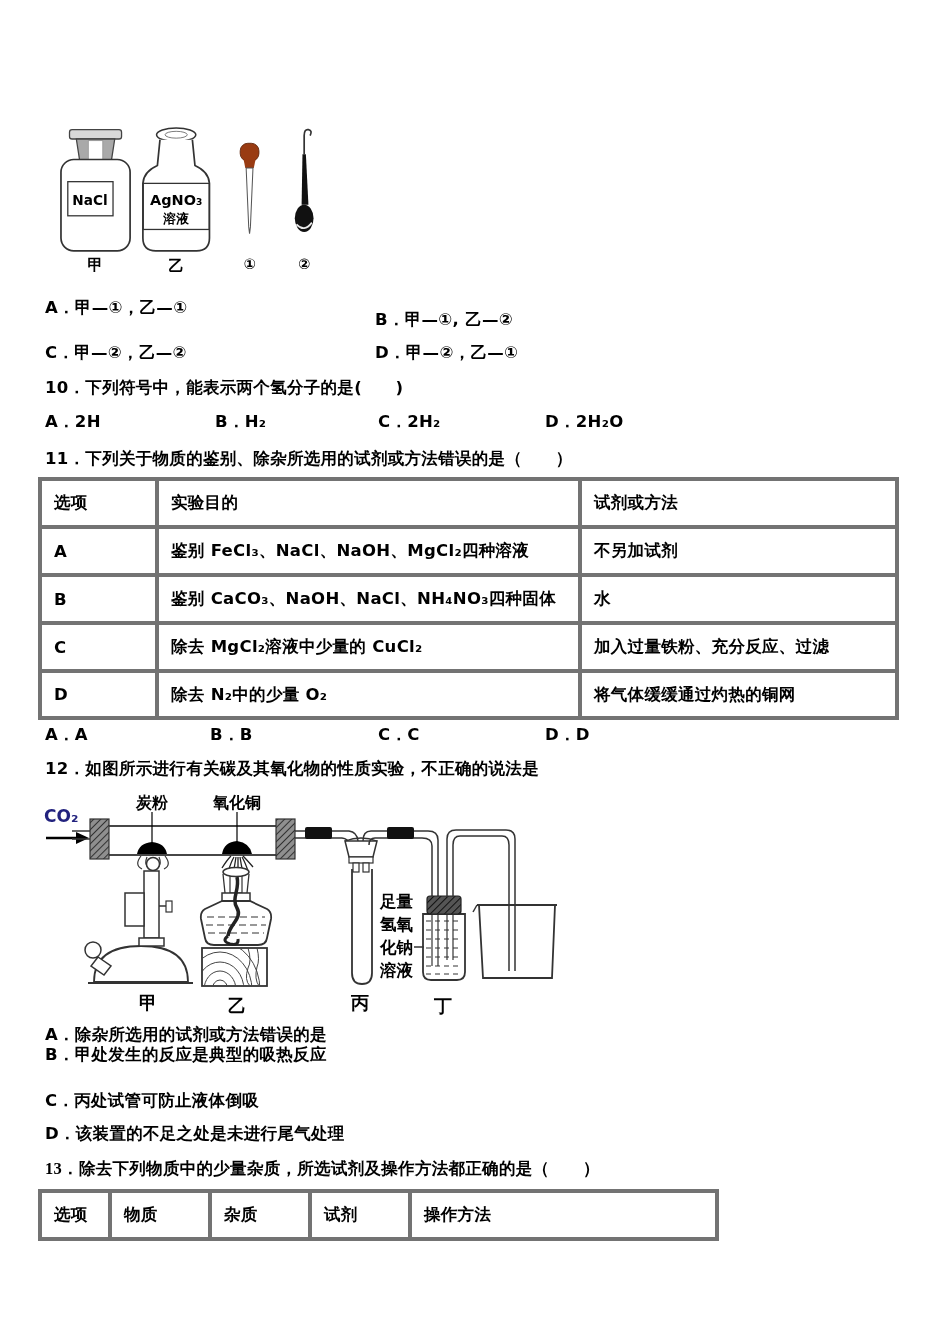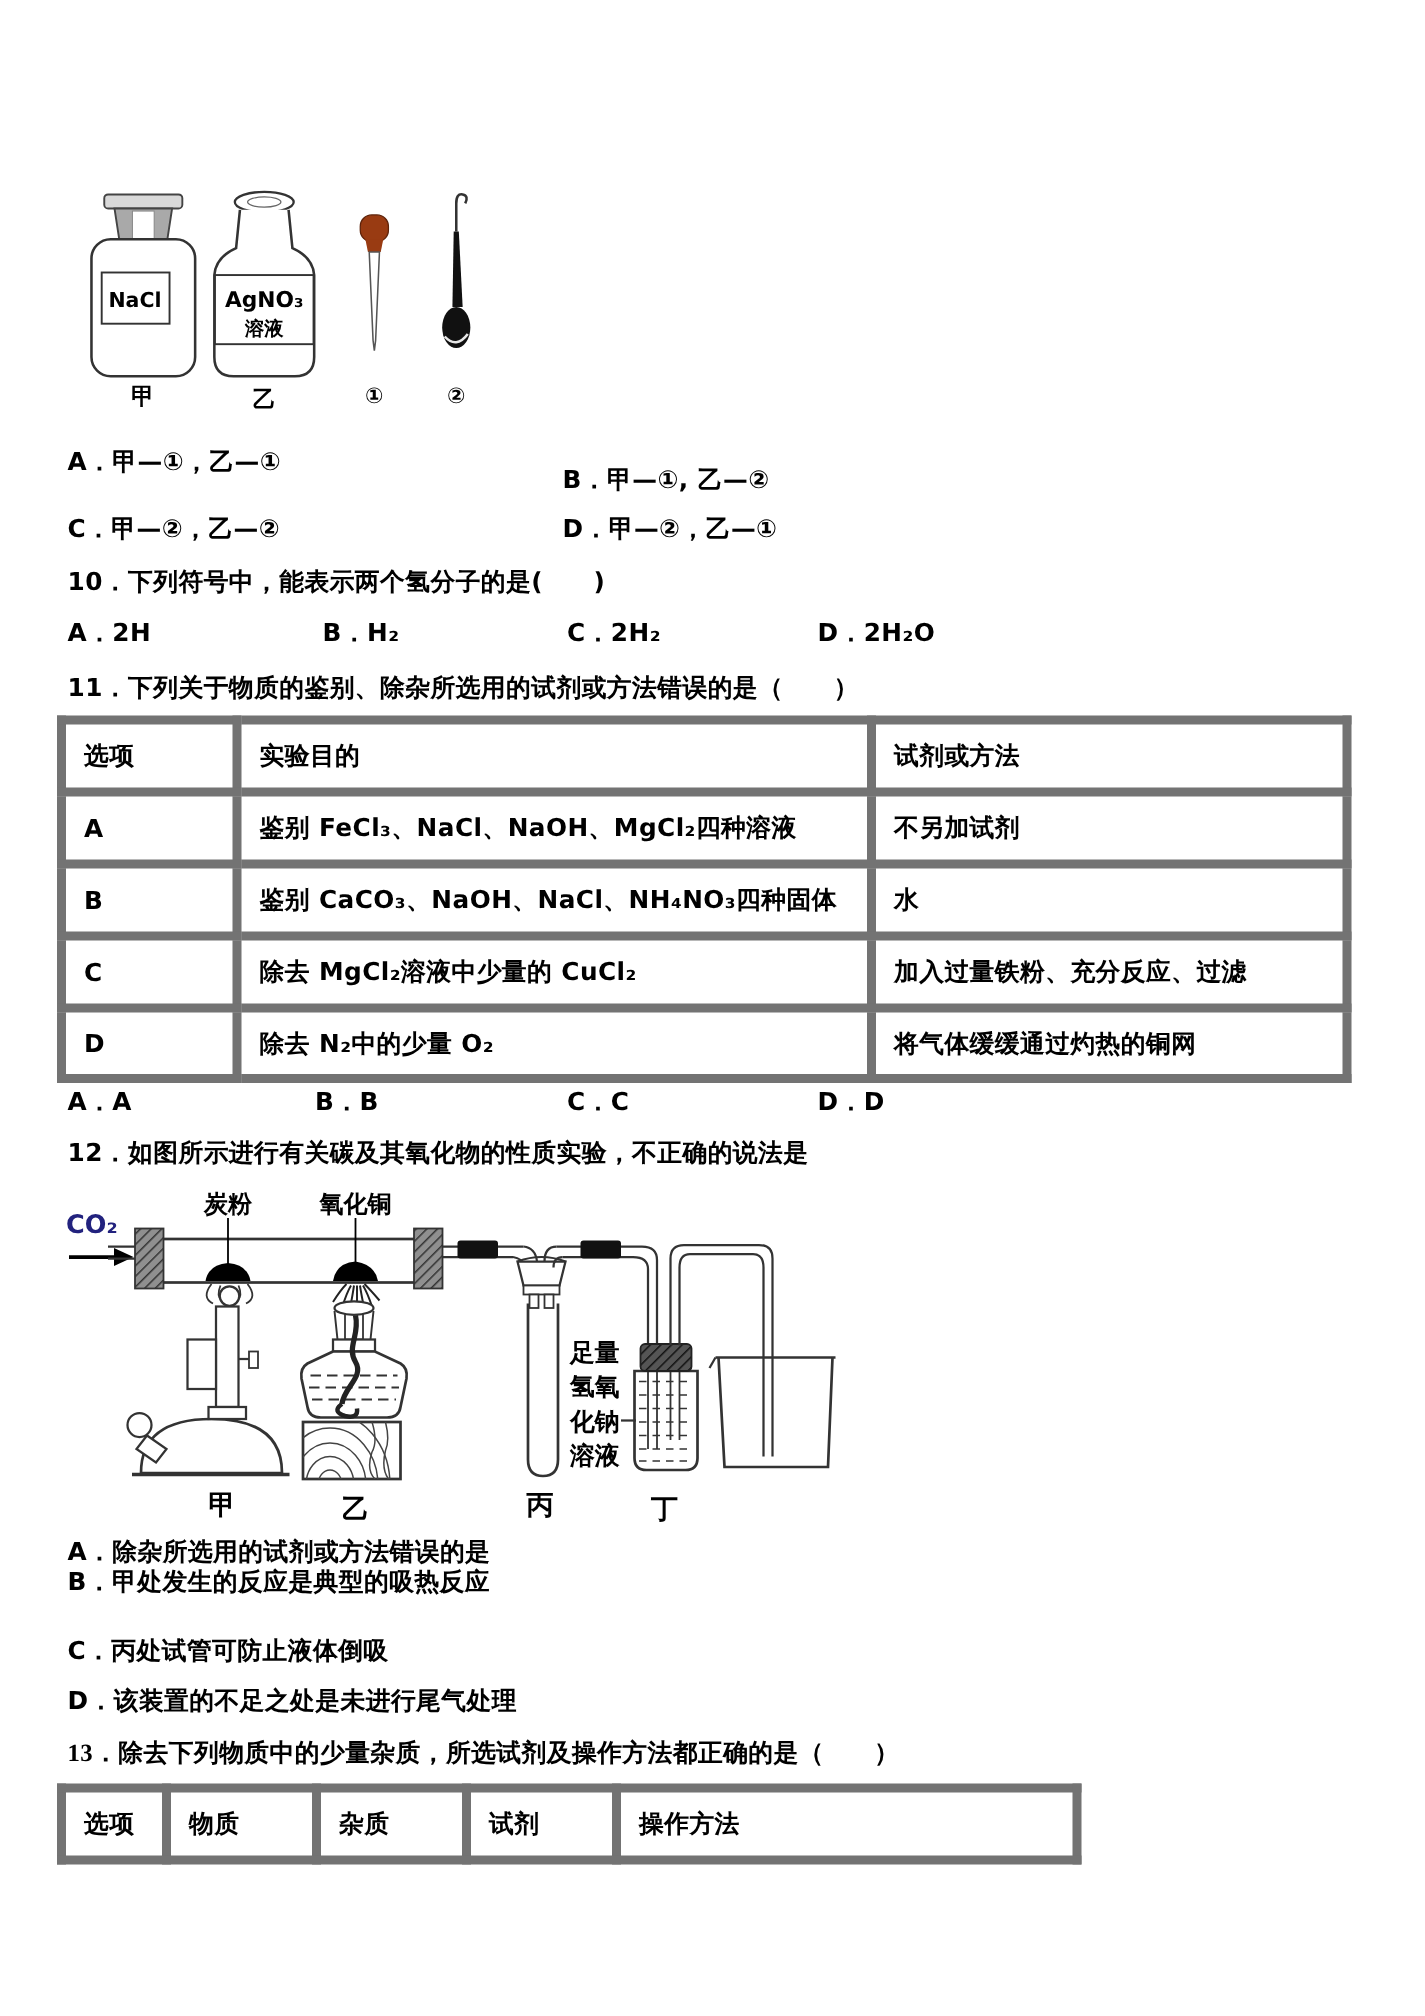--- a/index.html
+++ b/index.html
@@ -4,21 +4,21 @@
 <style>
   html,body{margin:0;padding:0;background:#fff;}
   body{
     width:950px;height:1344px;position:relative;overflow:hidden;
     font-family:"DejaVu Sans","Liberation Sans",sans-serif;
     font-weight:bold;color:#000;
   }
   .abs{position:absolute;}
   .t{font-size:16.5px;letter-spacing:.3px;white-space:nowrap;}
   .qtable{border-collapse:collapse;table-layout:fixed;}
-  .qtable td{border:6px solid #737373;padding:0 0 0 12px;font-size:16.5px;
+  .qtable td{border:4px solid #737373;padding:0 0 0 12px;font-size:16.5px;
     font-weight:bold;vertical-align:middle;letter-spacing:.3px;}
   svg text{font-family:"DejaVu Sans","Liberation Sans",sans-serif;font-weight:bold;}
 </style>
 </head>
 <body>
 
 <svg class="abs" style="left:55px;top:108px;" width="320" height="190" viewBox="55 108 375 198">
 
   <g>
     <rect x="72" y="121" width="61" height="11" rx="3" fill="#d9d9d9" stroke="#444" stroke-width="1.5"></rect>

